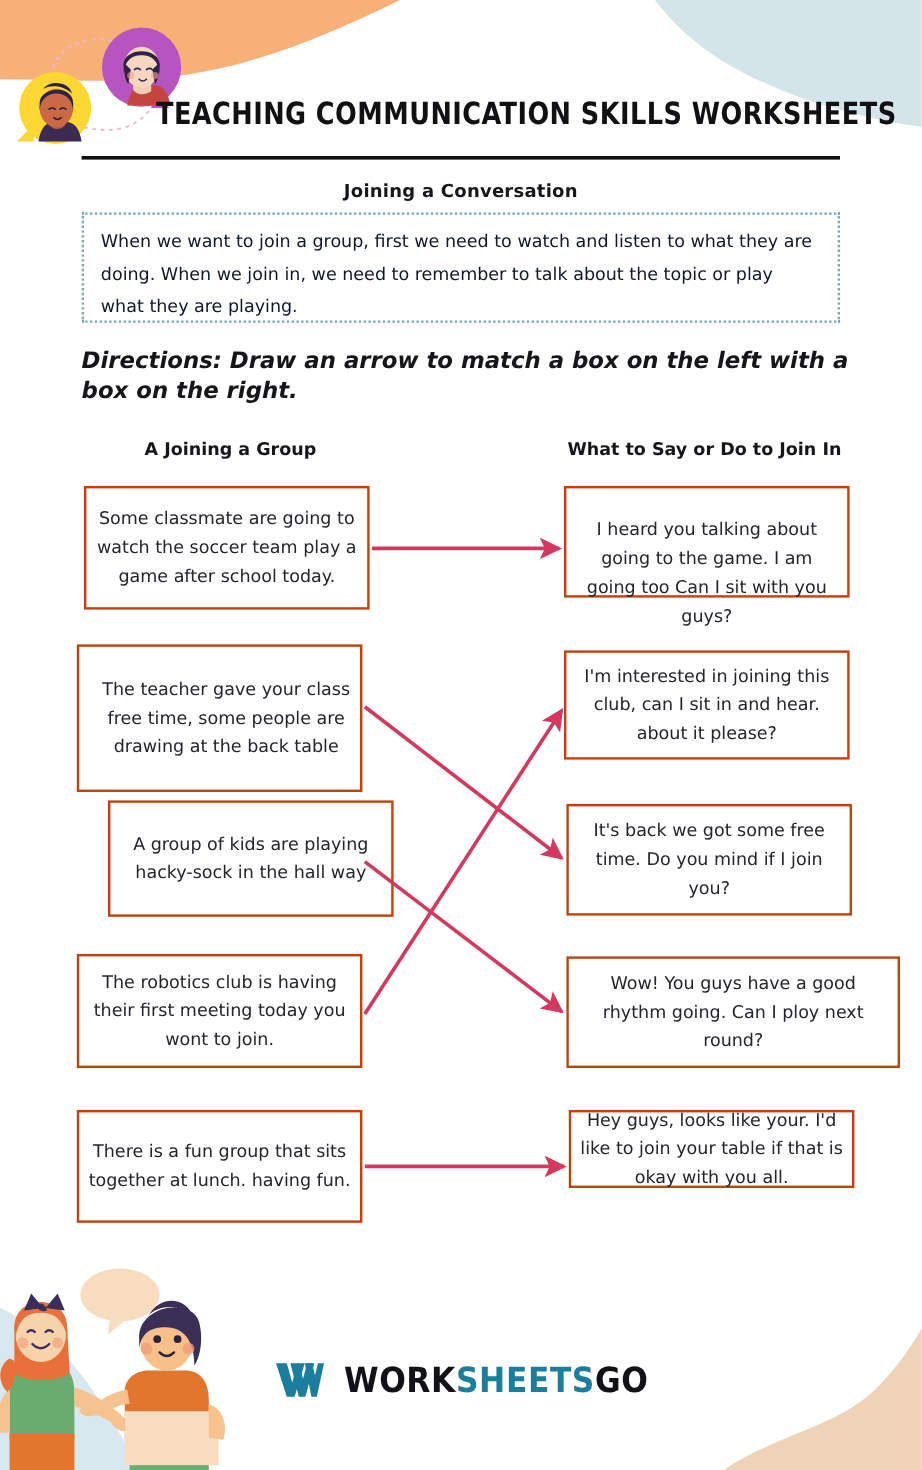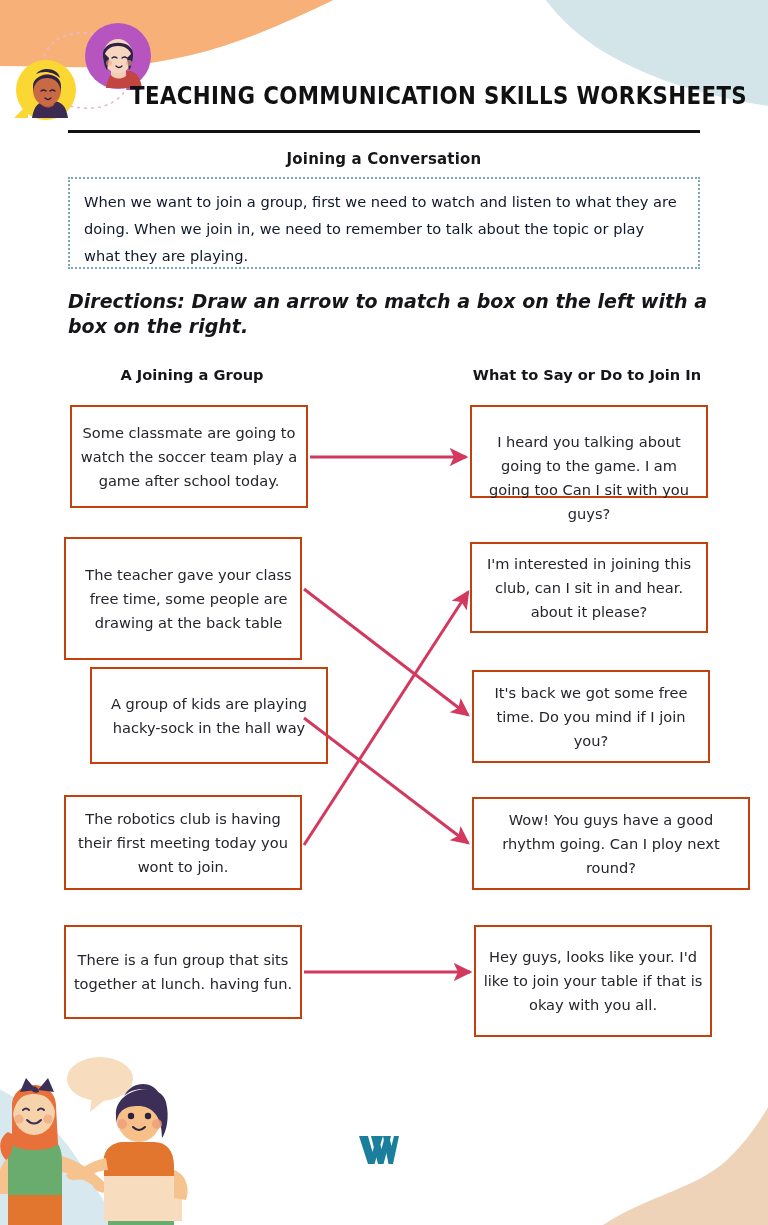--- a/index.html
+++ b/index.html
@@ -229,21 +229,21 @@
 </div>
 <div class="match-box" style="left:470px; top:542px; width:238px; height:91px;">
   <div class="box-text">I'm interested in joining this club, can I sit in and hear. about it please?</div>
 </div>
 <div class="match-box" style="left:472px; top:670px; width:238px; height:93px;">
   <div class="box-text">It's back we got some free time. Do you mind if I join you?</div>
 </div>
 <div class="match-box" style="left:472px; top:797px; width:278px; height:93px;">
   <div class="box-text">Wow! You guys have a good rhythm going. Can I ploy next round?</div>
 </div>
-<div class="match-box" style="left:474px; top:925px; width:238px; height:112px;">
+<div class="match-box" style="left:474px; top:925px; width:238px; height:65px;">
   <div class="box-text">Hey guys, looks like your. I'd like to join your table if that is okay with you all.</div>
 </div>
 
 <svg id="arrow-layer" viewBox="0 0 768 1225">
   <defs>
     <marker id="ah" markerWidth="7" markerHeight="7" refX="5.4" refY="3" orient="auto" markerUnits="strokeWidth">
       <path d="M0,0 L6.2,3 L0,6 L1.4,3 Z" fill="#d3385e"></path>
     </marker>
   </defs>
   <g stroke="#d3385e" stroke-width="3" fill="none" marker-end="url(#ah)">
@@ -311,13 +311,16 @@
     <circle cx="157" cy="84" r="5" fill="#ef9e78" opacity="0.8"></circle>
   </g>
 </svg>
 
 <div id="logo">
   <svg id="logo-mark" width="44" height="34" viewBox="0 0 44 34">
     <path d="M2 3 L11 3 L15.5 19 L20 3 L26 3 L17.5 31 L11 31 Z" fill="#1a7e9c"></path>
     <path d="M14 3 L21 3 L24.5 16 L28 3 L34 3 L26.5 31 L21 31 Z" fill="#1a7e9c"></path>
     <path d="M26 3 L32 3 L34.5 13 L37 3 L42 3 L36 31 L31.5 31 Z" fill="#1a7e9c"></path>
   </svg>
+  <span id="logo-text">
+    <span class="logo-dark">WORK</span><span class="logo-teal">SHEETS</span><span class="logo-dark">GO</span>
+  </span>
 </div>
 
 </body></html>

